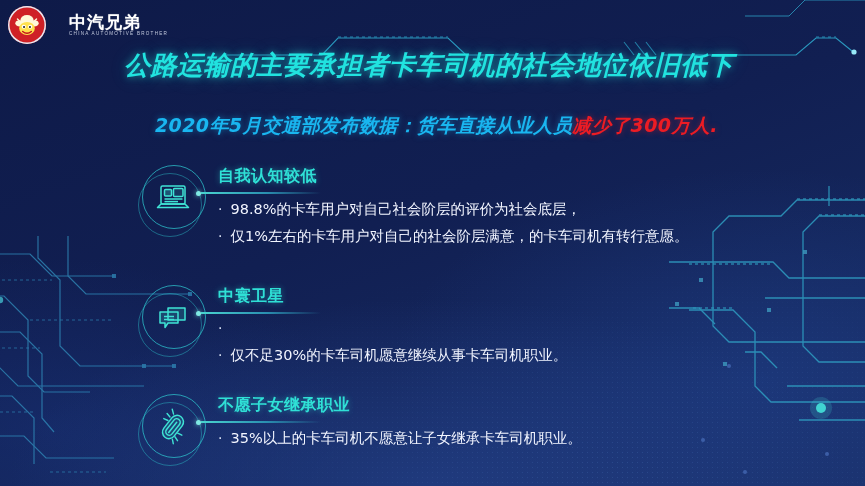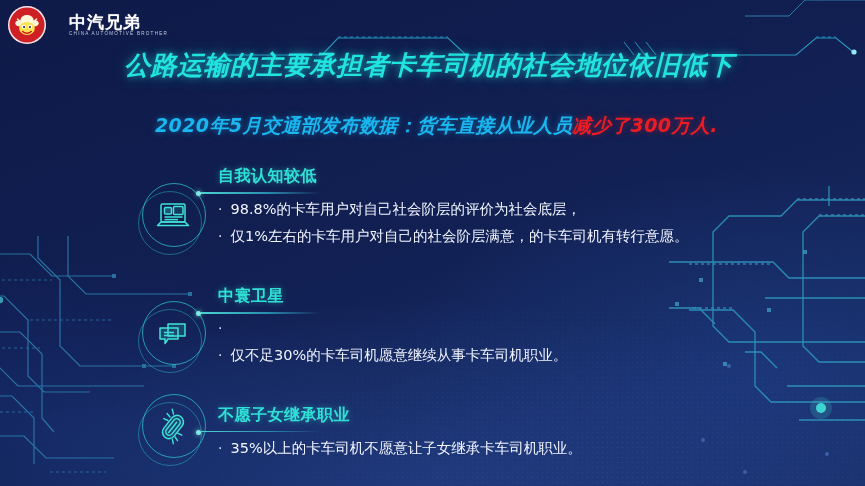--- a/index.html
+++ b/index.html
@@ -81,21 +81,21 @@
     letter-spacing:0.4px; white-space:nowrap;
     color:#19b6f0;
     text-shadow:0 0 6px rgba(25,182,240,.5);
   }
   .sub-title .hl {
     color:#ec1c24;
     text-shadow:0 0 6px rgba(236,28,36,.5);
   }
 
   
-  .section { position:absolute; display:flex; align-items:flex-end; }
+  .section { position:absolute; display:flex; align-items:flex-start; }
   .sec1 { left:136px; top:163px; }
   .sec2 { left:136px; top:283px; }
   .sec3 { left:136px; top:392px; }
 
   .badge {
     position:relative; width:76px; height:76px; flex:none;
   }
   .badge .ring, .badge .ring2 {
     position:absolute; border-radius:50%;
     border:1.1px solid rgba(45,196,205,0.75);

